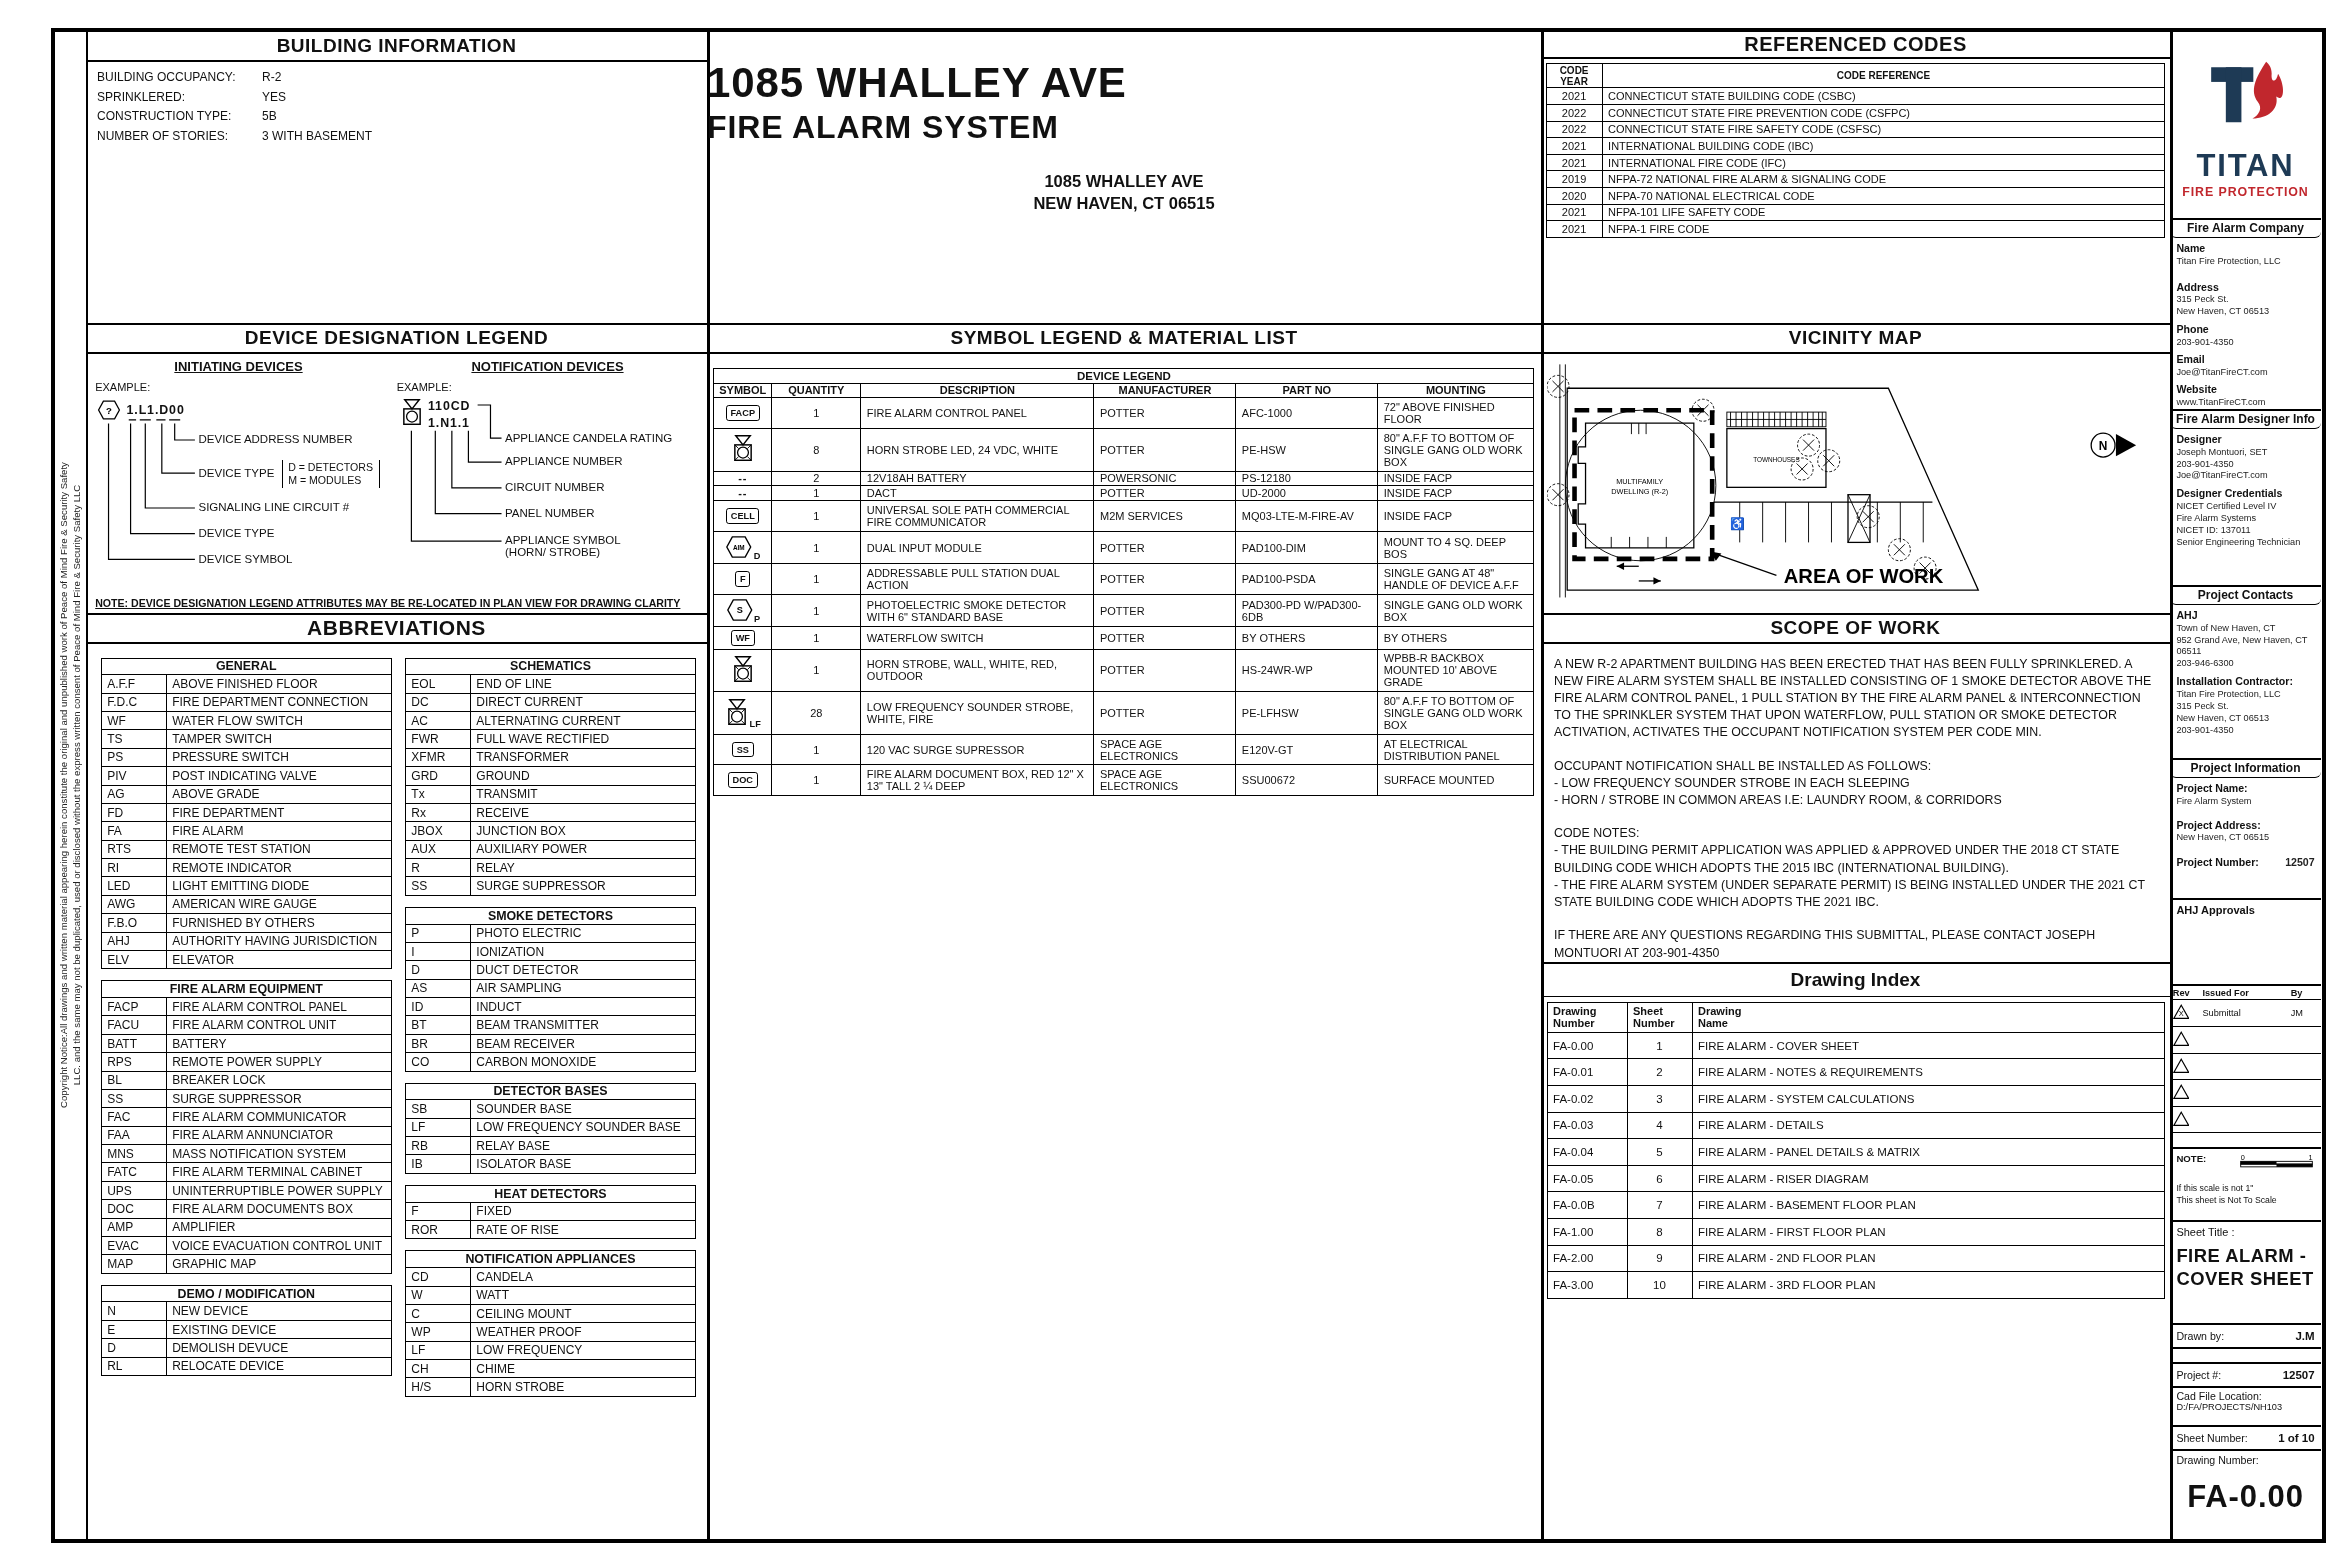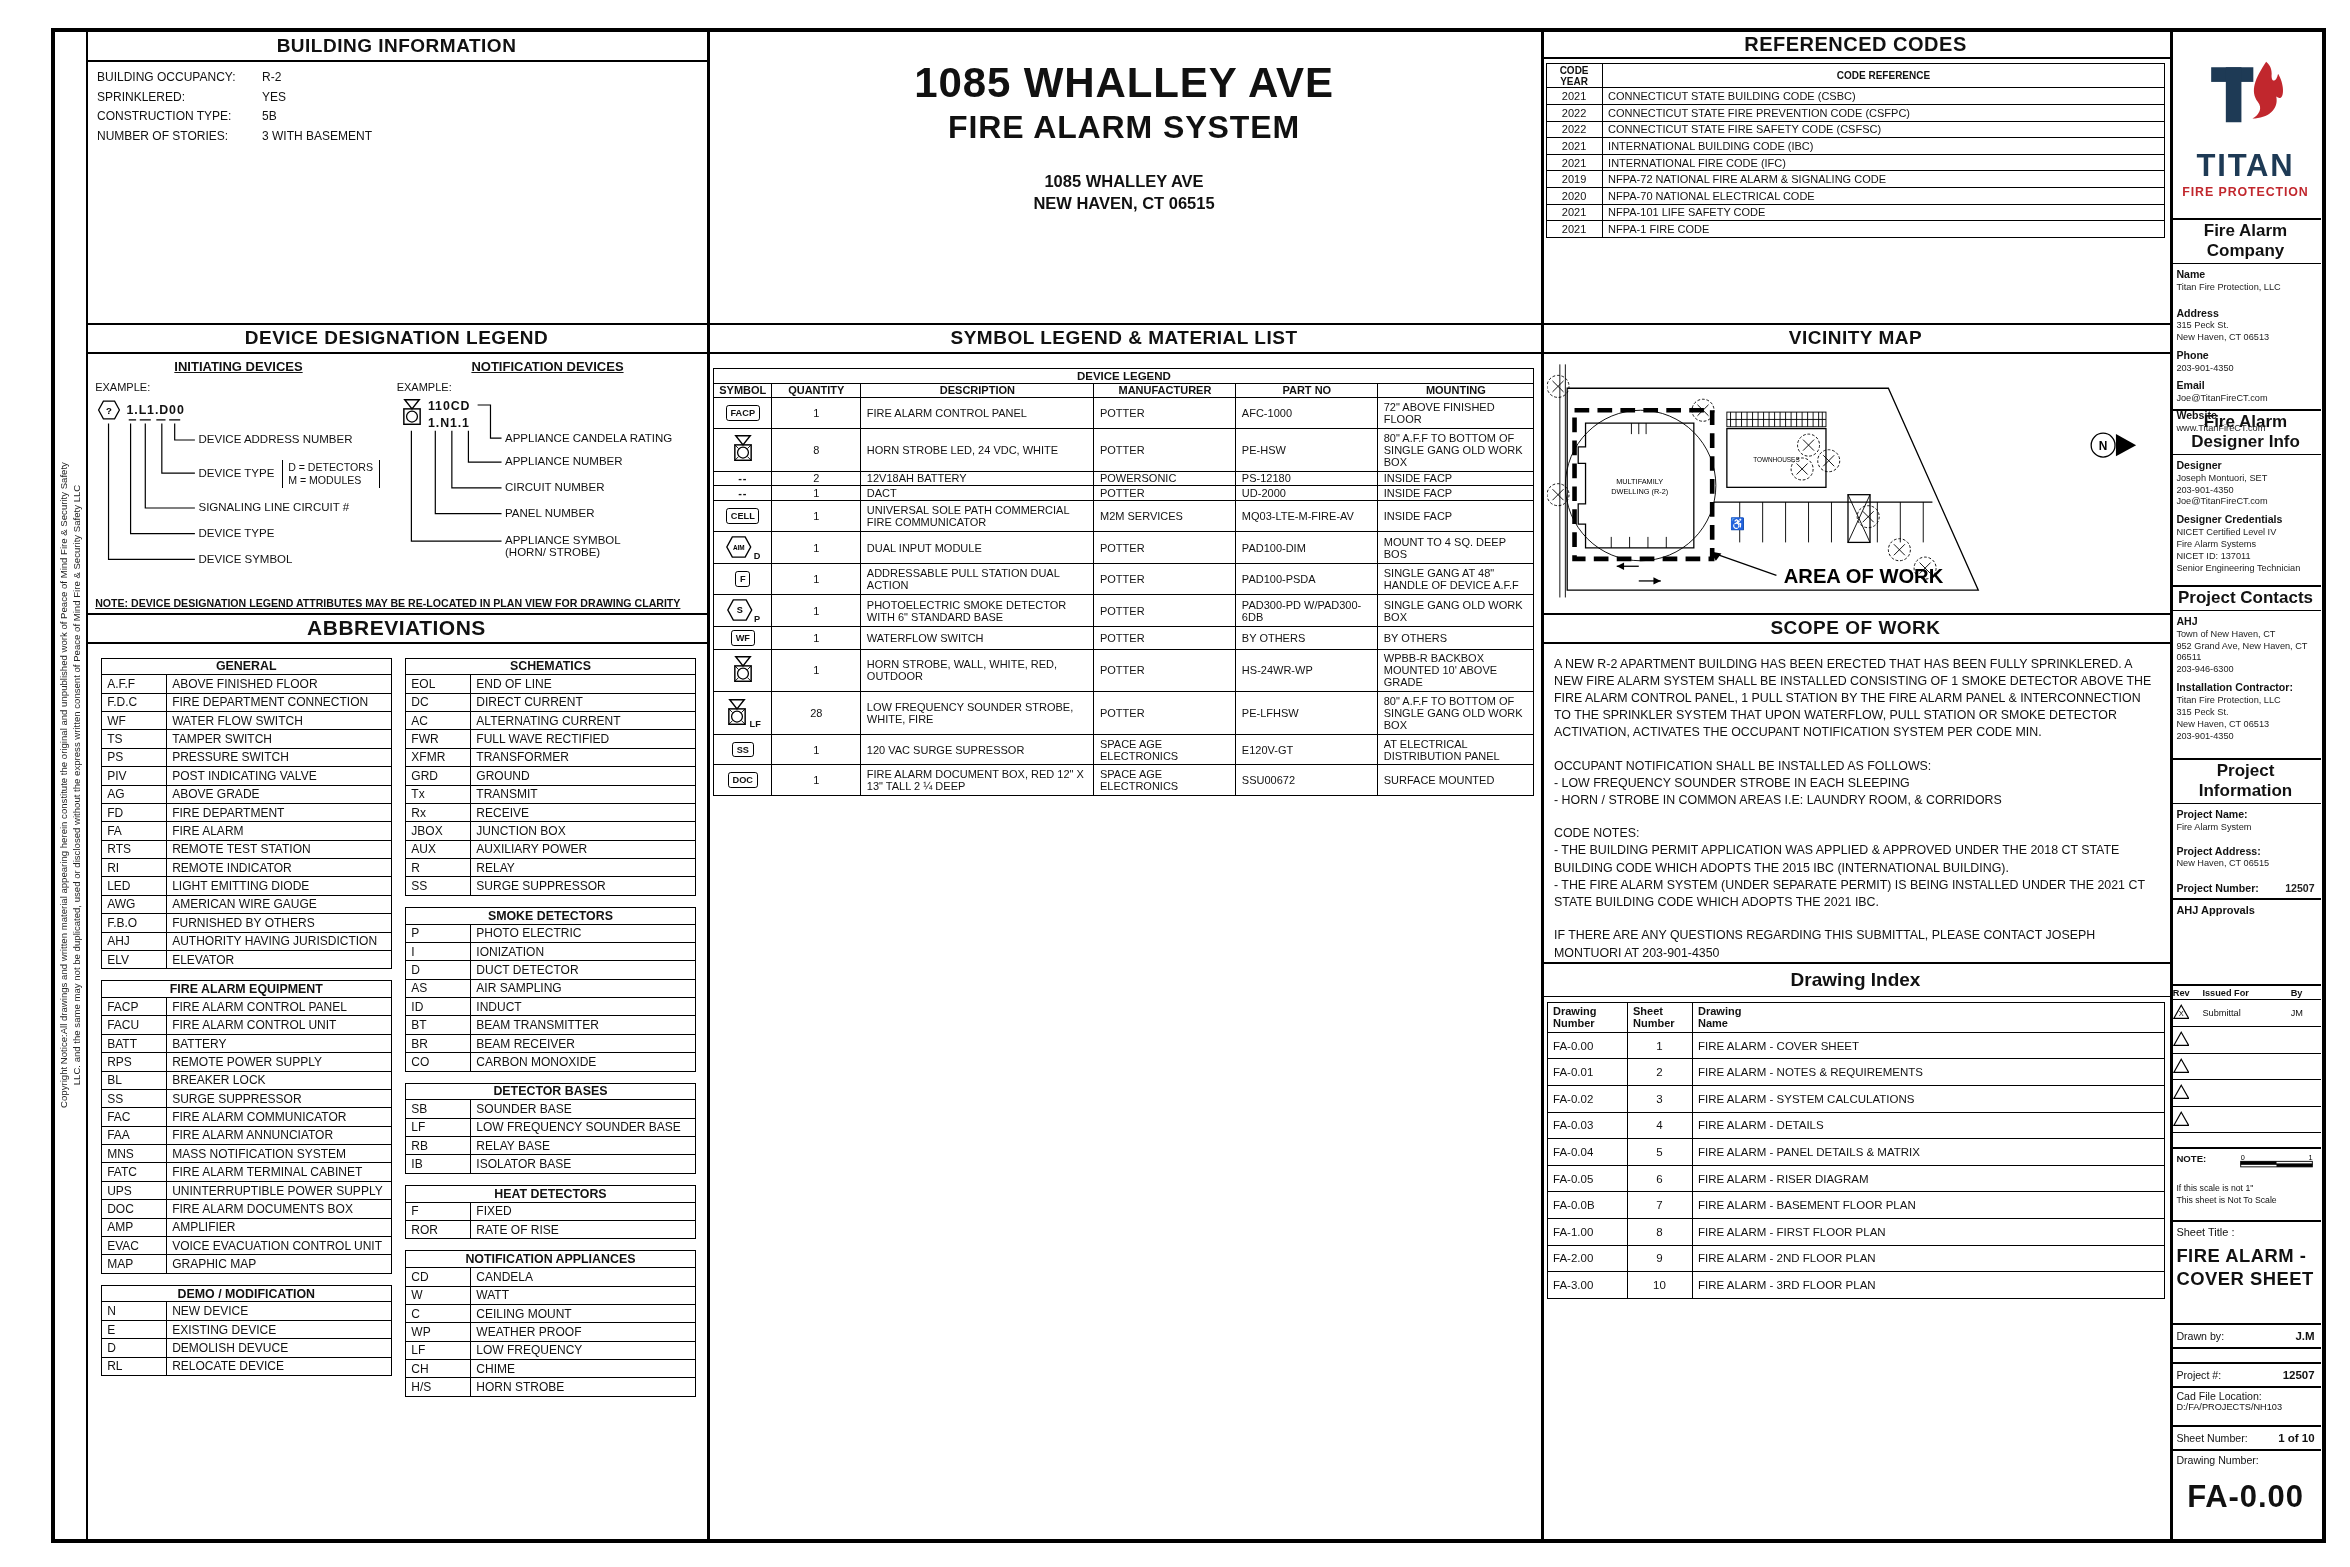--- a/index.html
+++ b/index.html
@@ -26,21 +26,21 @@
   .codes-table th{text-align:center;font-size:10px;line-height:1.1;padding:0.9px 3.7px;}
   .codes-table td.yr{text-align:center;width:44px;}
   
   .abbr-wrap{display:flex;gap:13px;padding:13px 11px 0 14.7px;}
   .abbr-col{flex:1;display:flex;flex-direction:column;gap:11px;}
   .abbr-table{width:100%;font-size:12px;}
   .abbr-table th{border:1.8px solid #000;font-size:12.4px;padding:0.9px;}
   .abbr-table td{border:1.8px solid #000;padding:0.9px 5.5px;height:15.6px;}
   .abbr-table td.ab-key{width:53px;}
   
-  .title-area{display:flex;flex-direction:column;align-items:center;padding-top:27.5px;}
+  .title-area{display:flex;flex-direction:column;padding-top:27.5px;}
   .t1{font-size:42px;font-weight:bold;letter-spacing:0.9px;}
   .t2{font-size:32px;font-weight:bold;letter-spacing:0.9px;margin-top:1.8px;}
   .addr{font-size:16.5px;font-weight:bold;margin-top:24px;line-height:1.35;text-align:center;}
   
   .dl-table{width:calc(100% - 13px);margin:7.3px 6.4px;font-size:11px;}
   .dl-table th,.dl-table td{border:1.8px solid #000;padding:2.8px 5.5px;vertical-align:middle;}
   .dl-table .dl-title{text-align:center;font-size:11.5px;padding:0.9px;}
   .dl-table th{text-align:center;font-size:11px;padding:0.9px;}
   .dl-table td.c{text-align:center;}
   .dl-table tr.slim td{padding:0.9px 5.5px;}
@@ -76,21 +76,21 @@
   .hexsvg text,.hornsvg text{font-family:"Liberation Sans",sans-serif;font-weight:bold;}
   
   .vic-body svg{position:absolute;left:5.5px;top:3.7px;}
   .map-line{fill:none;stroke:#000;stroke-width:1.4px;}
   .map-thin{fill:none;stroke:#000;stroke-width:1px;}
   .map-dash{fill:none;stroke:#000;stroke-width:5px;stroke-dasharray:16 9;}
   .map-text{font-family:"Liberation Sans",sans-serif;}
   
   .tb{display:flex;flex-direction:column;height:100%;box-sizing:border-box;}
   .tb-sec{border-bottom:2.8px solid #000;box-sizing:border-box;position:relative;}
-  .tb-hdr{font-size:17px;font-weight:bold;text-align:center;border-bottom:1.8px solid #000;padding:1.8px 0;}
+  .tb-hdr{font-size:12px;font-weight:bold;text-align:center;border-bottom:1.8px solid #000;padding:1.8px 0;border-radius:6px;}
   .tb-body{padding:3.7px 6.4px;font-size:9.6px;line-height:1.3;}
   .tb-lab{font-weight:bold;font-size:10.6px;margin-top:4.6px;}
   .tb-val{font-size:9.2px;color:#222;}
   .logo-box{display:flex;flex-direction:column;align-items:center;justify-content:center;padding:5.5px 0 3.7px 0;}
   .brand{font-size:31px;font-weight:bold;letter-spacing:1.8px;}
   .tagline{font-size:12.4px;font-weight:bold;letter-spacing:0.9px;margin-top:0.9px;}
   .rev-table{width:100%;font-size:9.2px;}
   .rev-table th{border-bottom:1.8px solid #000;font-weight:bold;text-align:left;padding:1.8px 2.8px;}
   .rev-table td{border-bottom:1.8px solid #000;padding:1.8px 2.8px;height:22px;}
   .rev-tri{width:16.5px;height:15.6px;}

